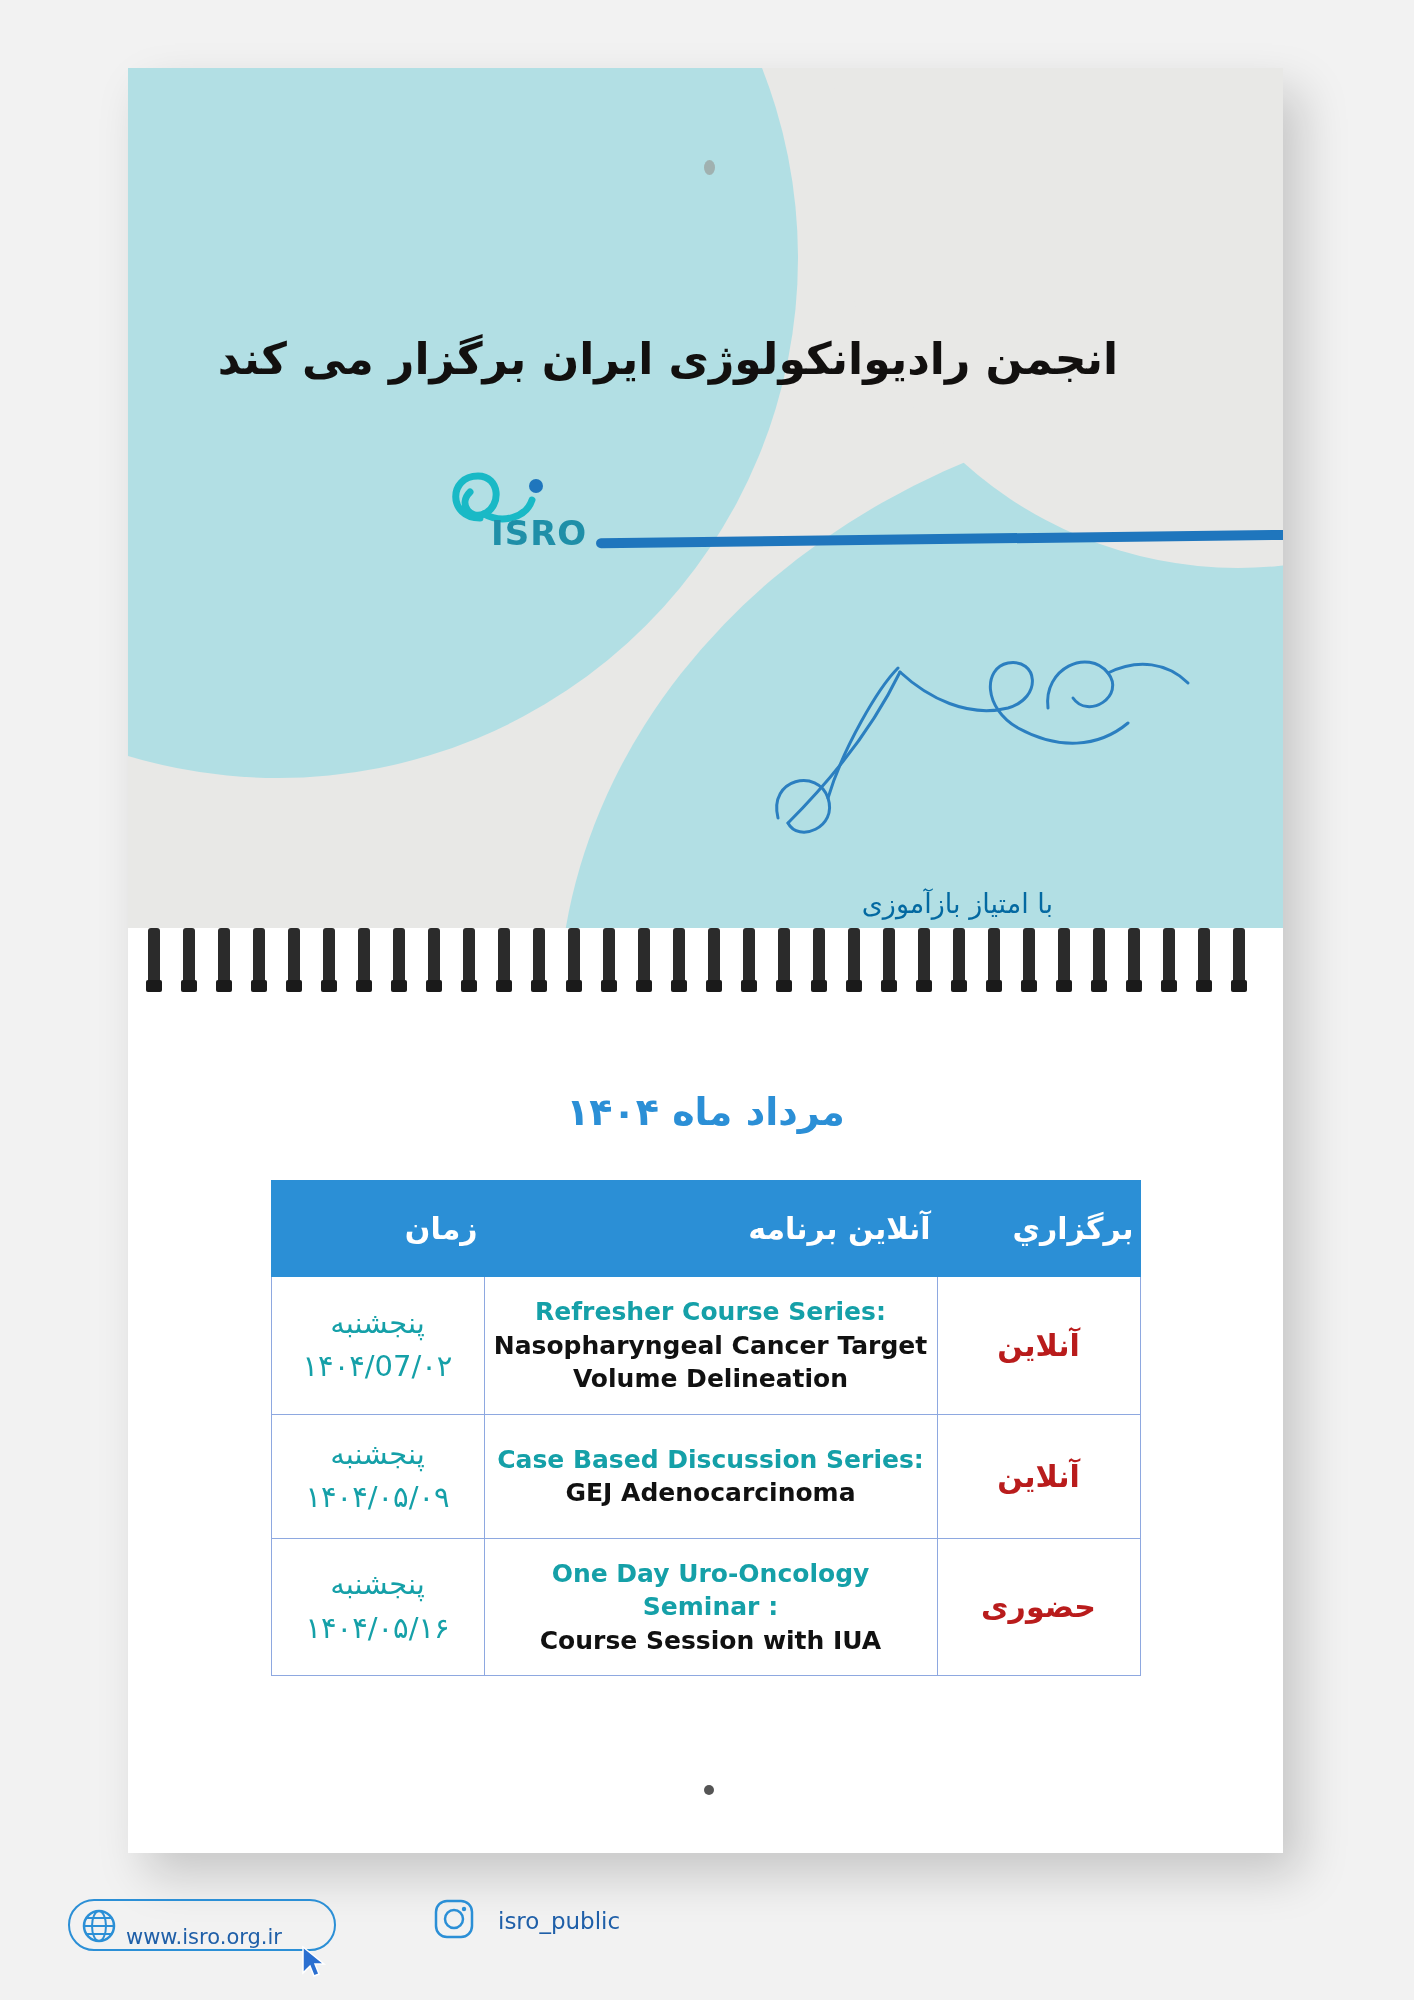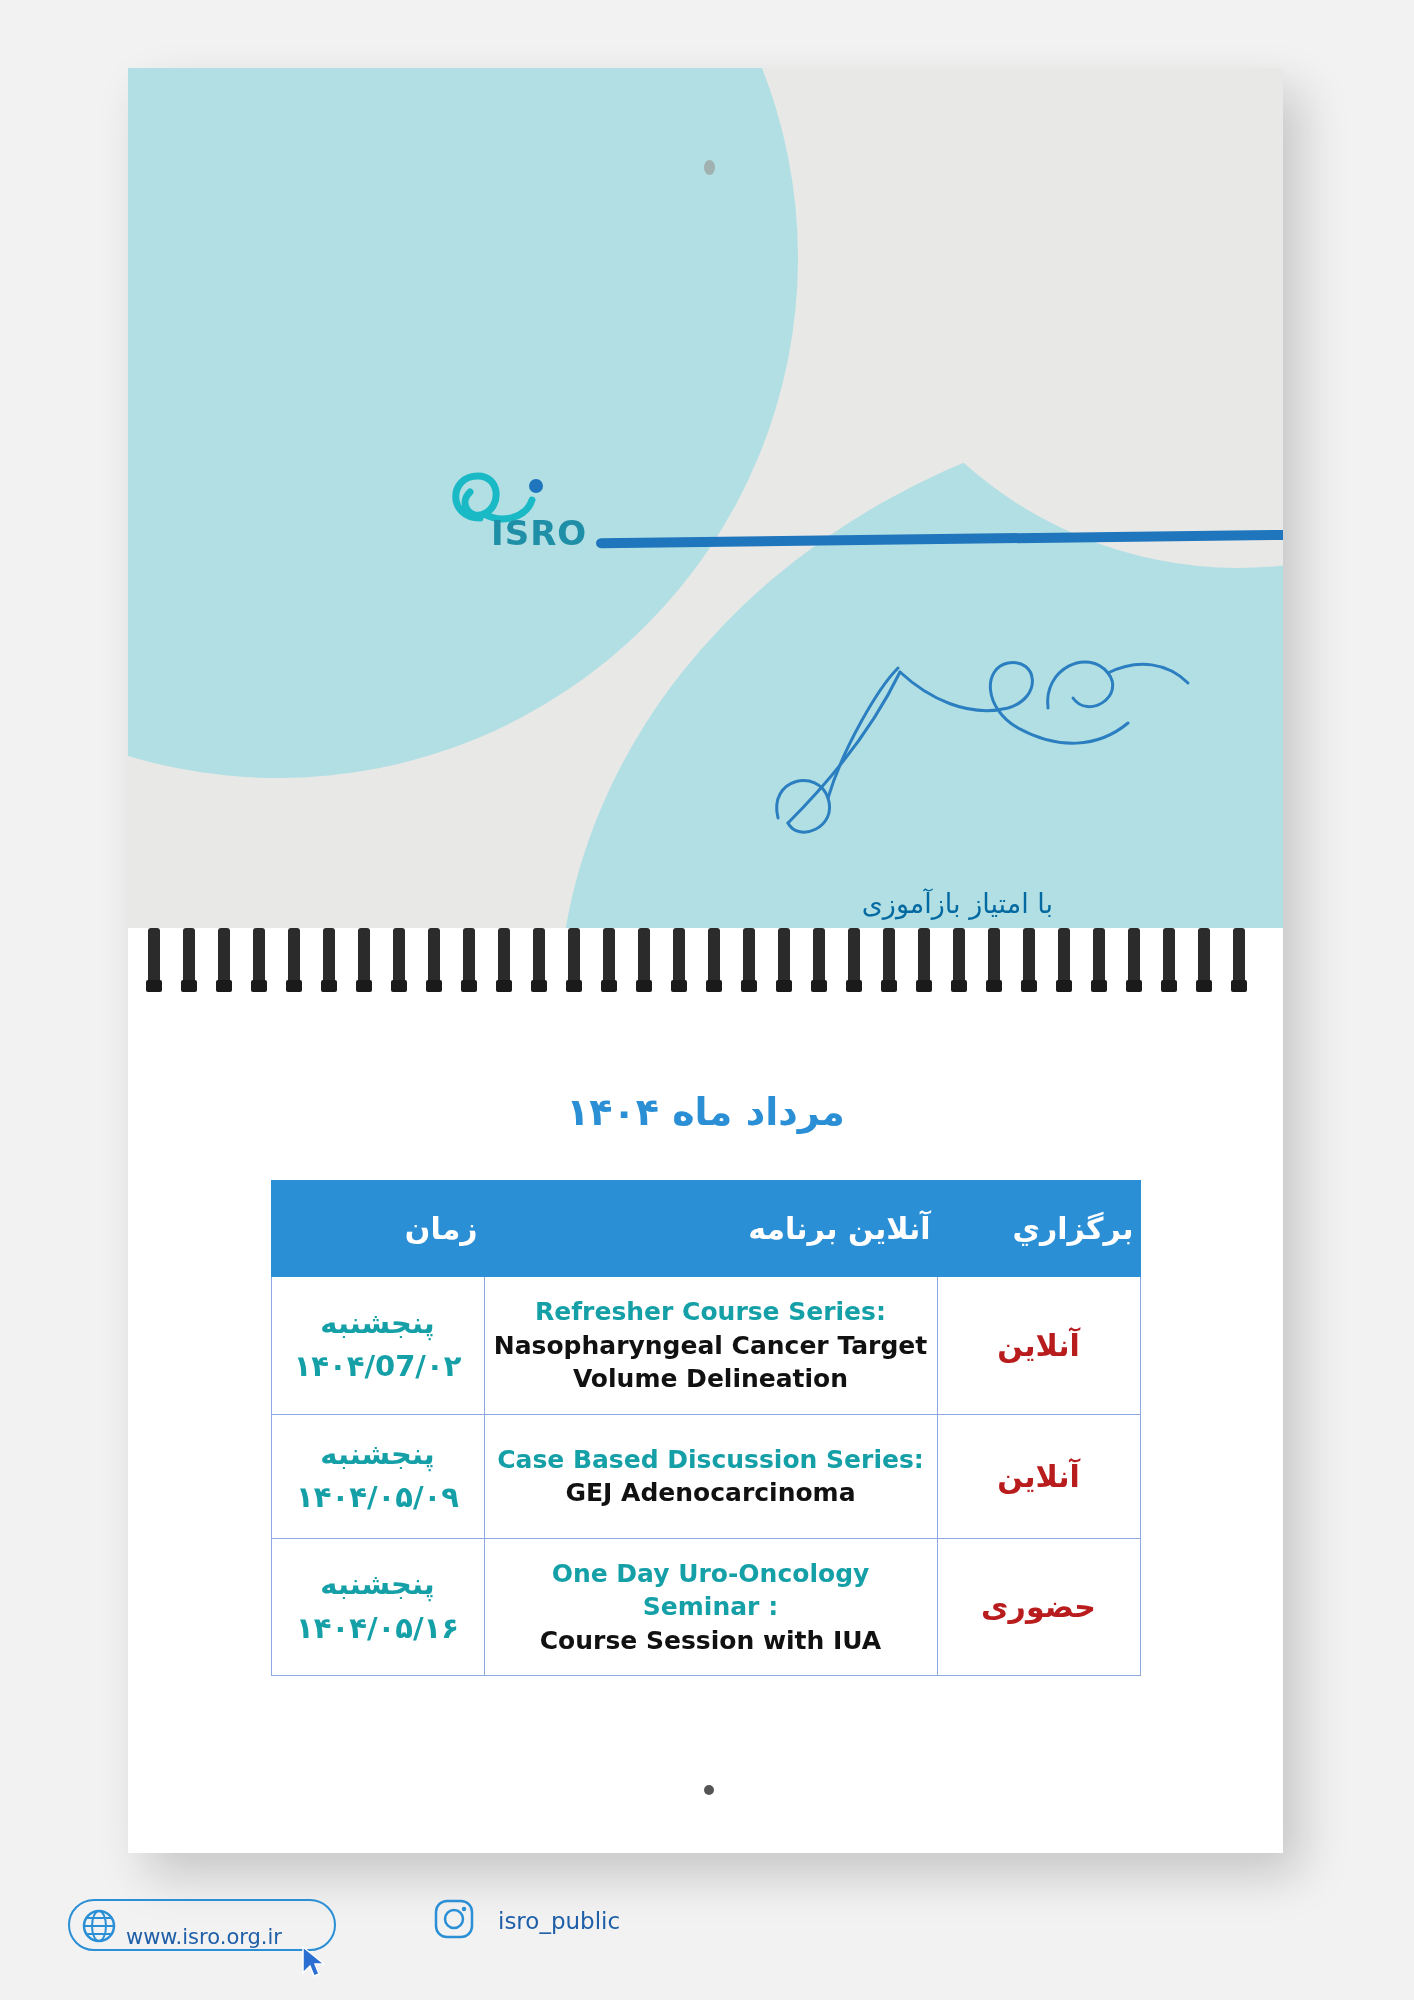--- a/index.html
+++ b/index.html
@@ -225,21 +225,21 @@
   }
   .title-en-main {
     font-size: 25px;
     font-weight: bold;
     color: #111111;
     direction: ltr;
     line-height: 1.34;
   }
   .time-cell {
     font-size: 29px;
-    font-weight: bold;
+    font-weight: normal;
     color: #15a0a8;
     direction: rtl;
     line-height: 1.5;
   }
 
   .bottom-dot {
     position: absolute;
     left: 576px;
     top: 1717px;
     width: 10px;
@@ -301,20 +301,21 @@
 <body>
 
 <div class="calendar">
 
   <div class="art-panel">
     <div class="blob-teal-left"></div>
     <div class="blob-teal-bottom"></div>
     <div class="blob-grey-topright"></div>
     <div class="punch-hole"></div>
 
+    <div class="headline">انجمن رادیوانکولوژی ایران برگزار می کند</div>
 
     <div class="underline-stroke"></div>
 
     <div class="isro-logo">
       <svg width="150" height="90" viewBox="0 0 150 90">
         <path d="M40 62 C8 62 8 20 38 20 C60 20 62 50 44 58 C30 64 18 48 30 36" fill="none" stroke="#19b9c6" stroke-width="7" stroke-linecap="round"></path>
         <path d="M44 58 C62 68 86 62 92 44" fill="none" stroke="#19b9c6" stroke-width="7" stroke-linecap="round"></path>
         <circle cx="96" cy="30" r="7" fill="#1f76bd"></circle>
       </svg>
     </div>

